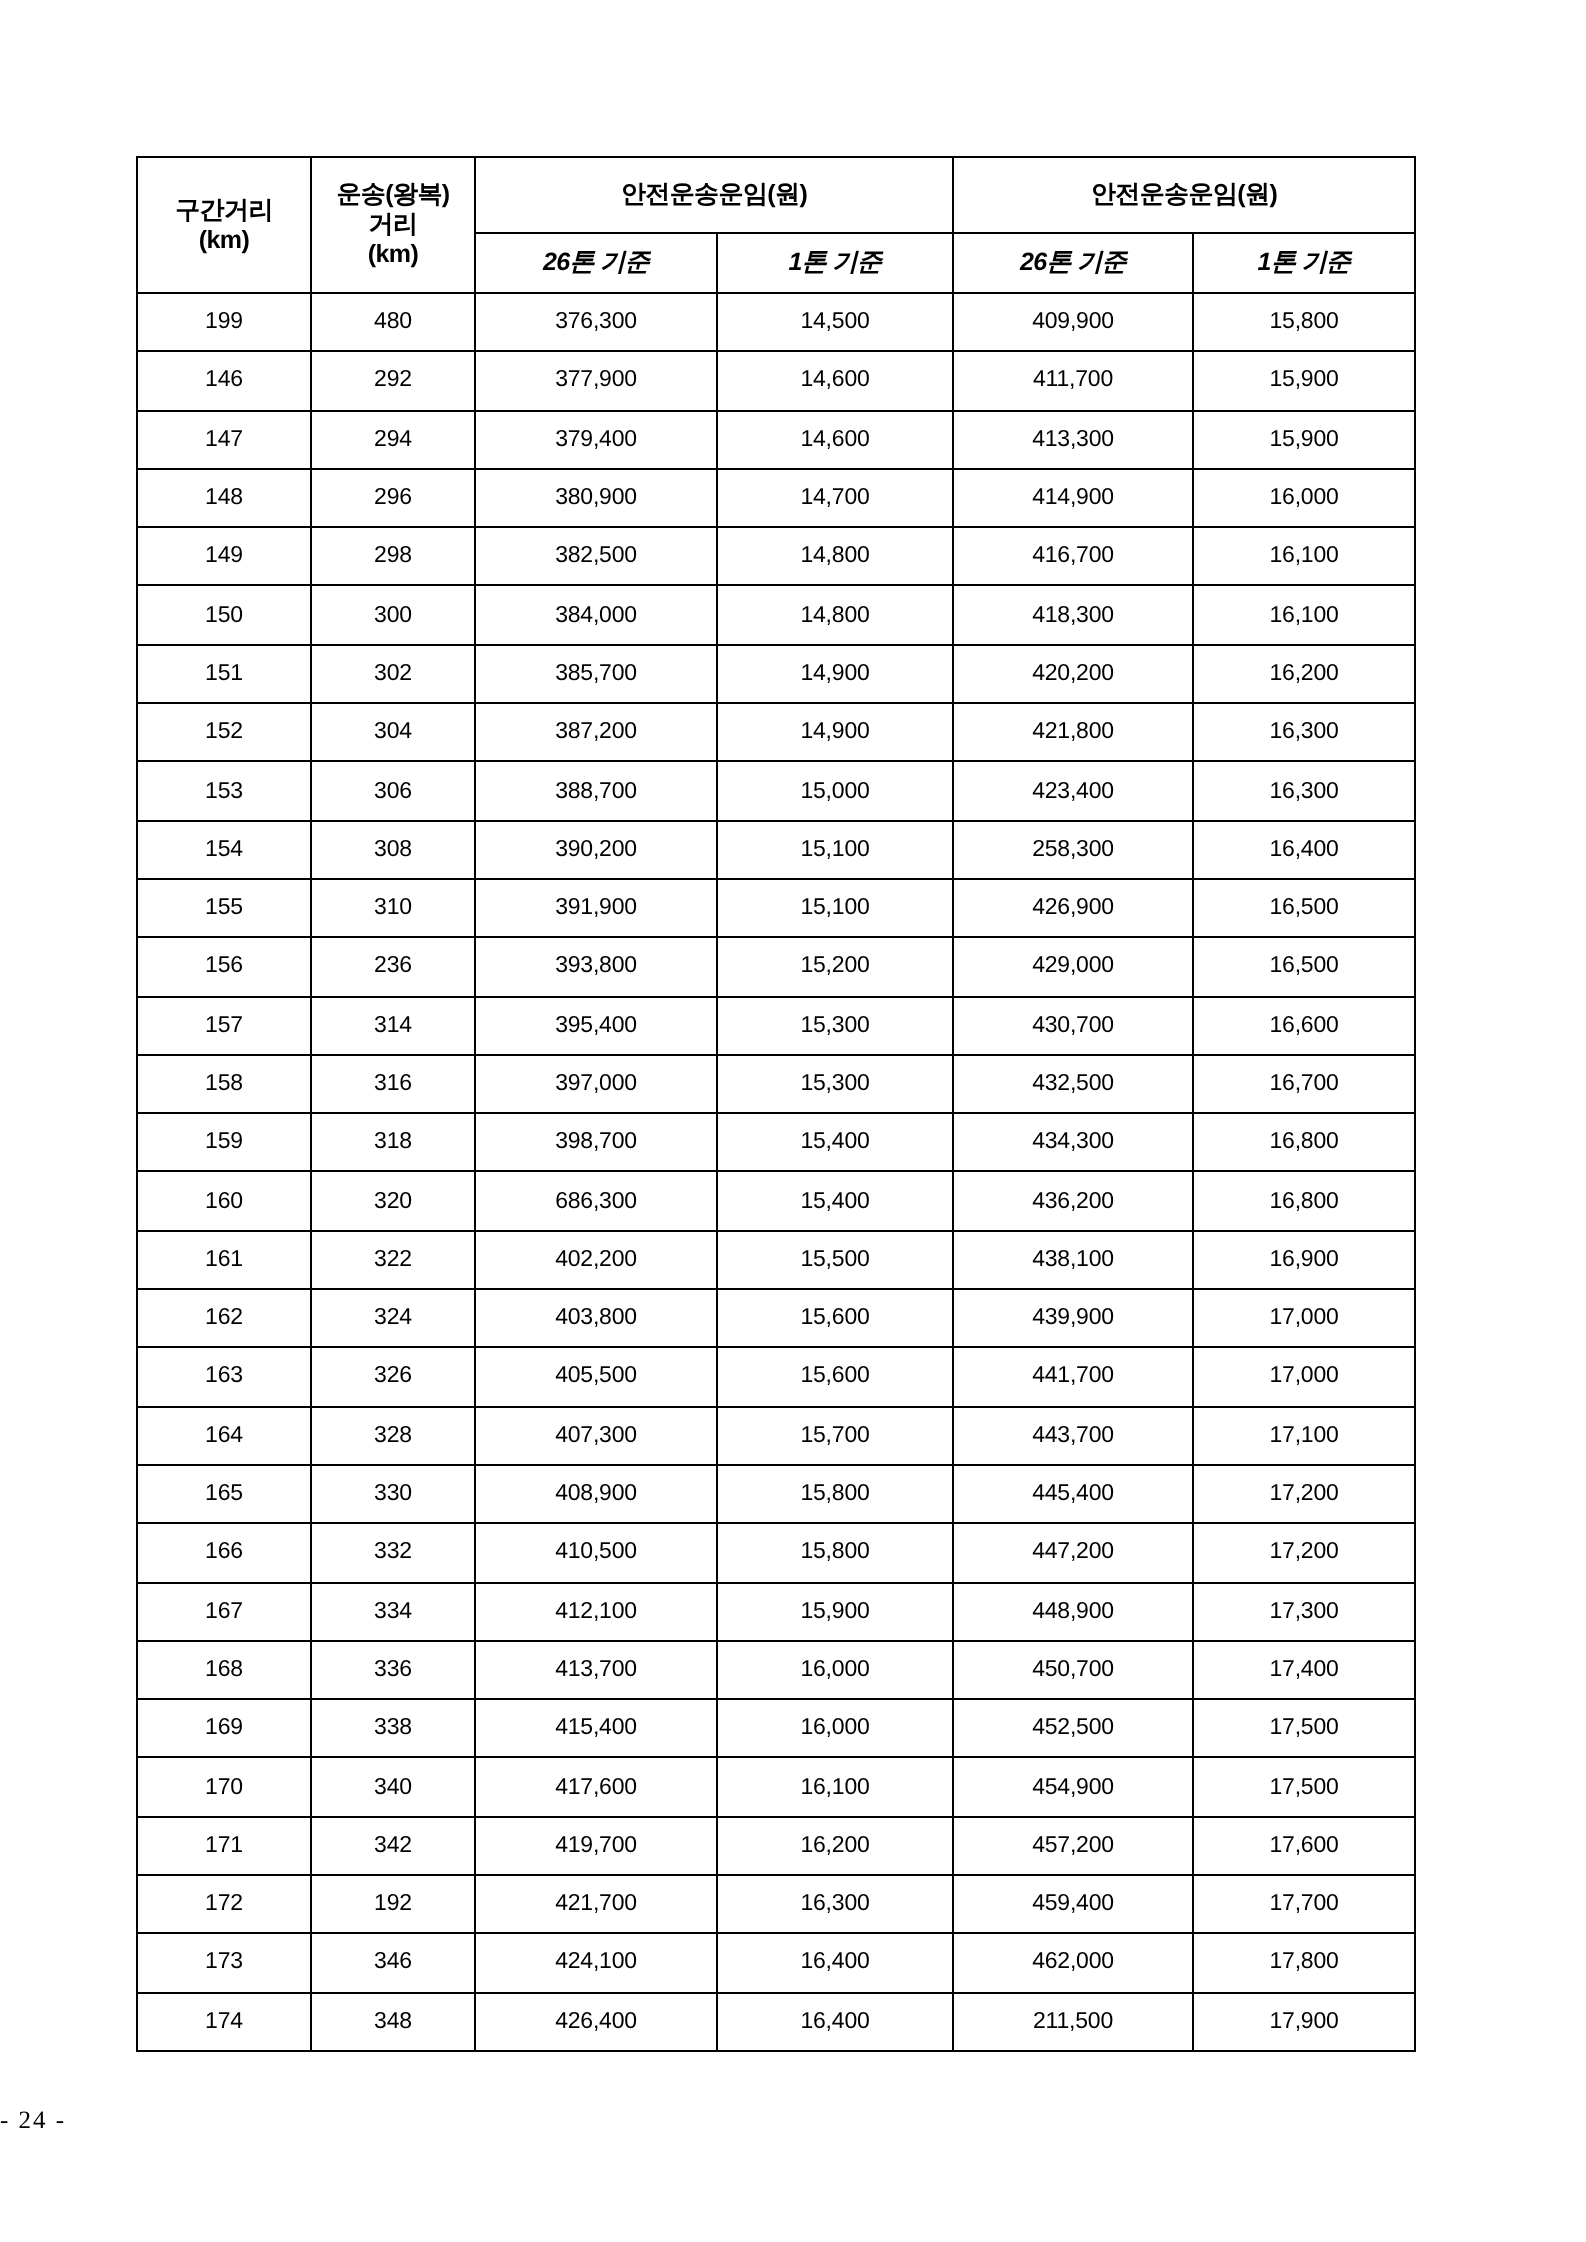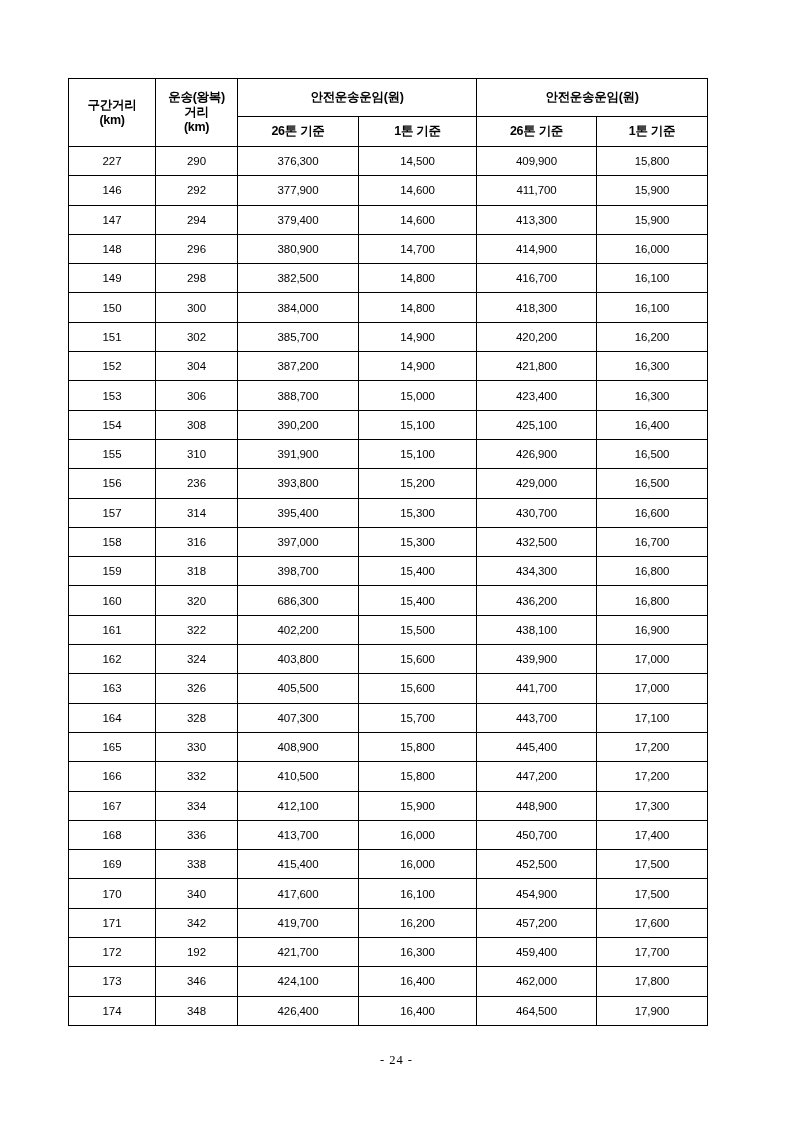--- a/index.html
+++ b/index.html
@@ -52,35 +52,35 @@
     padding: 2px 1px;
   }
   .rate-table thead tr.hdr-top th {
     height: 33px;
   }
   .rate-table thead tr.hdr-top th.span-tall {
     height: 58px;
   }
   .rate-table thead tr.hdr-sub th {
     height: 25px;
+    font-style: italic;
   }
   .rate-table tbody td {
     height: 28.3px;
     font-size: 11.5px;
     font-weight: normal;
     letter-spacing: -0.1px;
   }
   .hdr-line { display: block; }
 
   .page-footer {
     position: absolute;
     left: 0;
     top: 1053px;
     width: 793px;
-    text-align: center;
     font-size: 12.5px;
     font-family: "Liberation Serif", "DejaVu Serif", serif;
     letter-spacing: 1px;
   }
 </style>
 </head>
 <body>
 
 <div class="page">
 
@@ -109,22 +109,22 @@
       </tr>
       <tr class="hdr-sub">
         <th>26톤 기준</th>
         <th>1톤 기준</th>
         <th>26톤 기준</th>
         <th>1톤 기준</th>
       </tr>
     </thead>
     <tbody id="table-body">
         <tr>
-          <td>227</td>
-          <td>290</td>
+          <td>199</td>
+          <td>480</td>
           <td>376,300</td>
           <td>14,500</td>
           <td>409,900</td>
           <td>15,800</td>
         </tr>
         <tr>
           <td>146</td>
           <td>292</td>
           <td>377,900</td>
           <td>14,600</td>
@@ -185,21 +185,21 @@
           <td>388,700</td>
           <td>15,000</td>
           <td>423,400</td>
           <td>16,300</td>
         </tr>
         <tr>
           <td>154</td>
           <td>308</td>
           <td>390,200</td>
           <td>15,100</td>
-          <td>425,100</td>
+          <td>258,300</td>
           <td>16,400</td>
         </tr>
         <tr>
           <td>155</td>
           <td>310</td>
           <td>391,900</td>
           <td>15,100</td>
           <td>426,900</td>
           <td>16,500</td>
         </tr>
@@ -345,21 +345,21 @@
           <td>424,100</td>
           <td>16,400</td>
           <td>462,000</td>
           <td>17,800</td>
         </tr>
         <tr>
           <td>174</td>
           <td>348</td>
           <td>426,400</td>
           <td>16,400</td>
-          <td>464,500</td>
+          <td>211,500</td>
           <td>17,900</td>
         </tr>
       </tbody>
   </table>
 
   <div class="page-footer">- 24 -</div>
 
 </div>
 
 </body></html>

